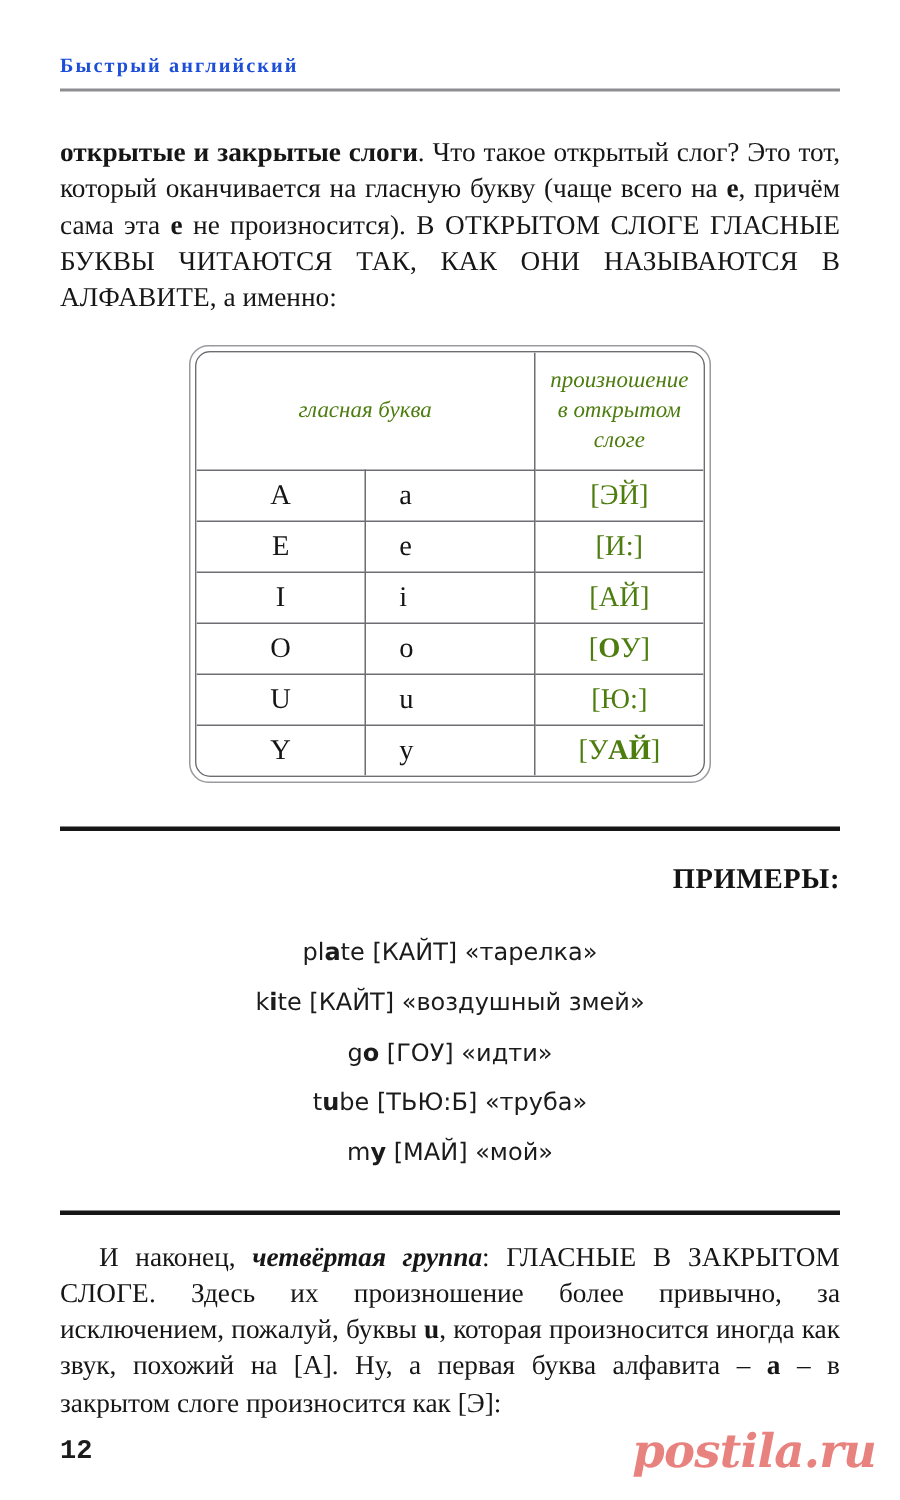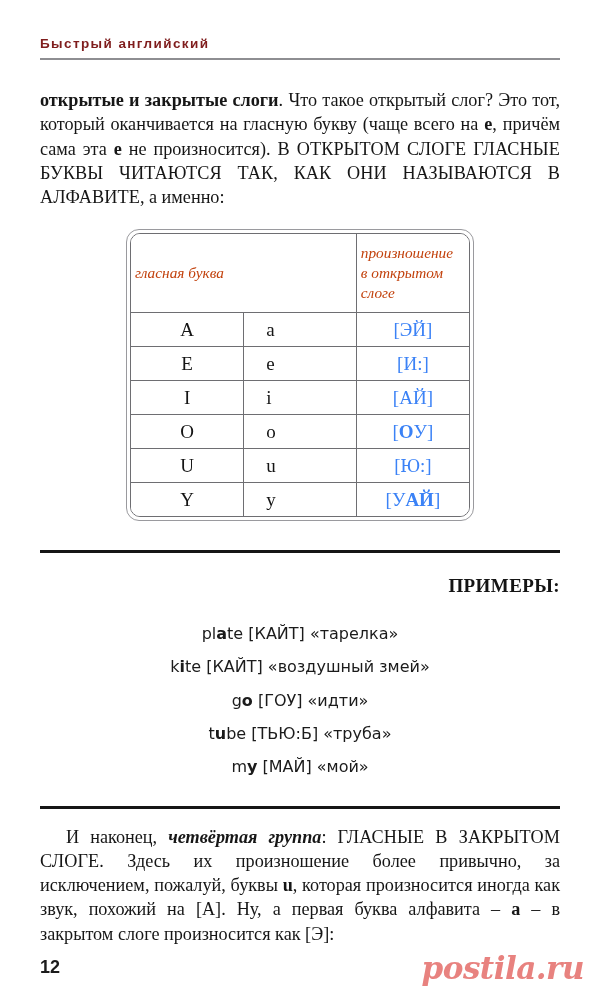--- a/index.html
+++ b/index.html
@@ -20,25 +20,25 @@
     position: relative;
     width: 600px;
     height: 1000px;
     box-sizing: border-box;
     padding: 0 40px;
   }
 
   
   .running-head {
     padding-top: 36px;
-    font-family: Liberation Sans, sans-serif;
+    font-family: Liberation Serif, serif;
     font-weight: bold;
     font-size: 13.5px;
     letter-spacing: 1.4px;
-    color: #7f1d1d;
+    color: #1d4ed8;
   }
   .head-rule {
     margin-top: 7px;
     height: 2px;
     background: #8e8e92;
   }
 
   
   .body-par {
     font-size: 18.2px;
@@ -90,44 +90,44 @@
   table.vowels tr th:first-child,
   table.vowels tr td:first-child { border-left: none; }
   table.vowels tr th:last-child,
   table.vowels tr td:last-child { border-right: none; }
 
   .th-head {
     font-style: italic;
     font-weight: normal;
     font-size: 15.3px;
     line-height: 1.28;
-    text-align: left;
+    text-align: center;
     padding: 9px 4px 10px 4px !important;
-    color: #c2410c;
+    color: #4d7c0f;
   }
   .col-upper { width: 62px; }
   .col-lower { width: 96px; }
   .col-pron  { width: 190px; }
 
   .cell-letter {
     text-align: center;
     font-size: 19px;
     height: 33px;
     color: #151515;
   }
   .cell-lower {
     text-align: left;
     padding-left: 22px !important;
     font-size: 19px;
     color: #151515;
   }
   .cell-pron {
     text-align: center;
     font-size: 19px;
-    color: #3b82f6;
+    color: #4d7c0f;
   }
   .cell-pron b { font-weight: bold; }
 
   
   .thick-rule {
     height: 3px;
     background: #161616;
     margin: 0;
   }
   .rule-top-examples { margin-top: 29px; }
@@ -150,21 +150,21 @@
     color: #1b1b1b;
   }
   .examples-list .ex-line { white-space: nowrap; }
   .examples-list b { font-weight: bold; }
 
   
   .page-number {
     position: absolute;
     left: 40px;
     bottom: 22px;
-    font-family: Liberation Sans, sans-serif;
+    font-family: Liberation Mono, monospace;
     font-weight: bold;
     font-size: 18px;
     color: #1b1b1b;
   }
   .watermark {
     position: absolute;
     right: 16px;
     bottom: 14px;
     font-family: "DejaVu Serif", "Liberation Serif", serif;
     font-style: italic;

